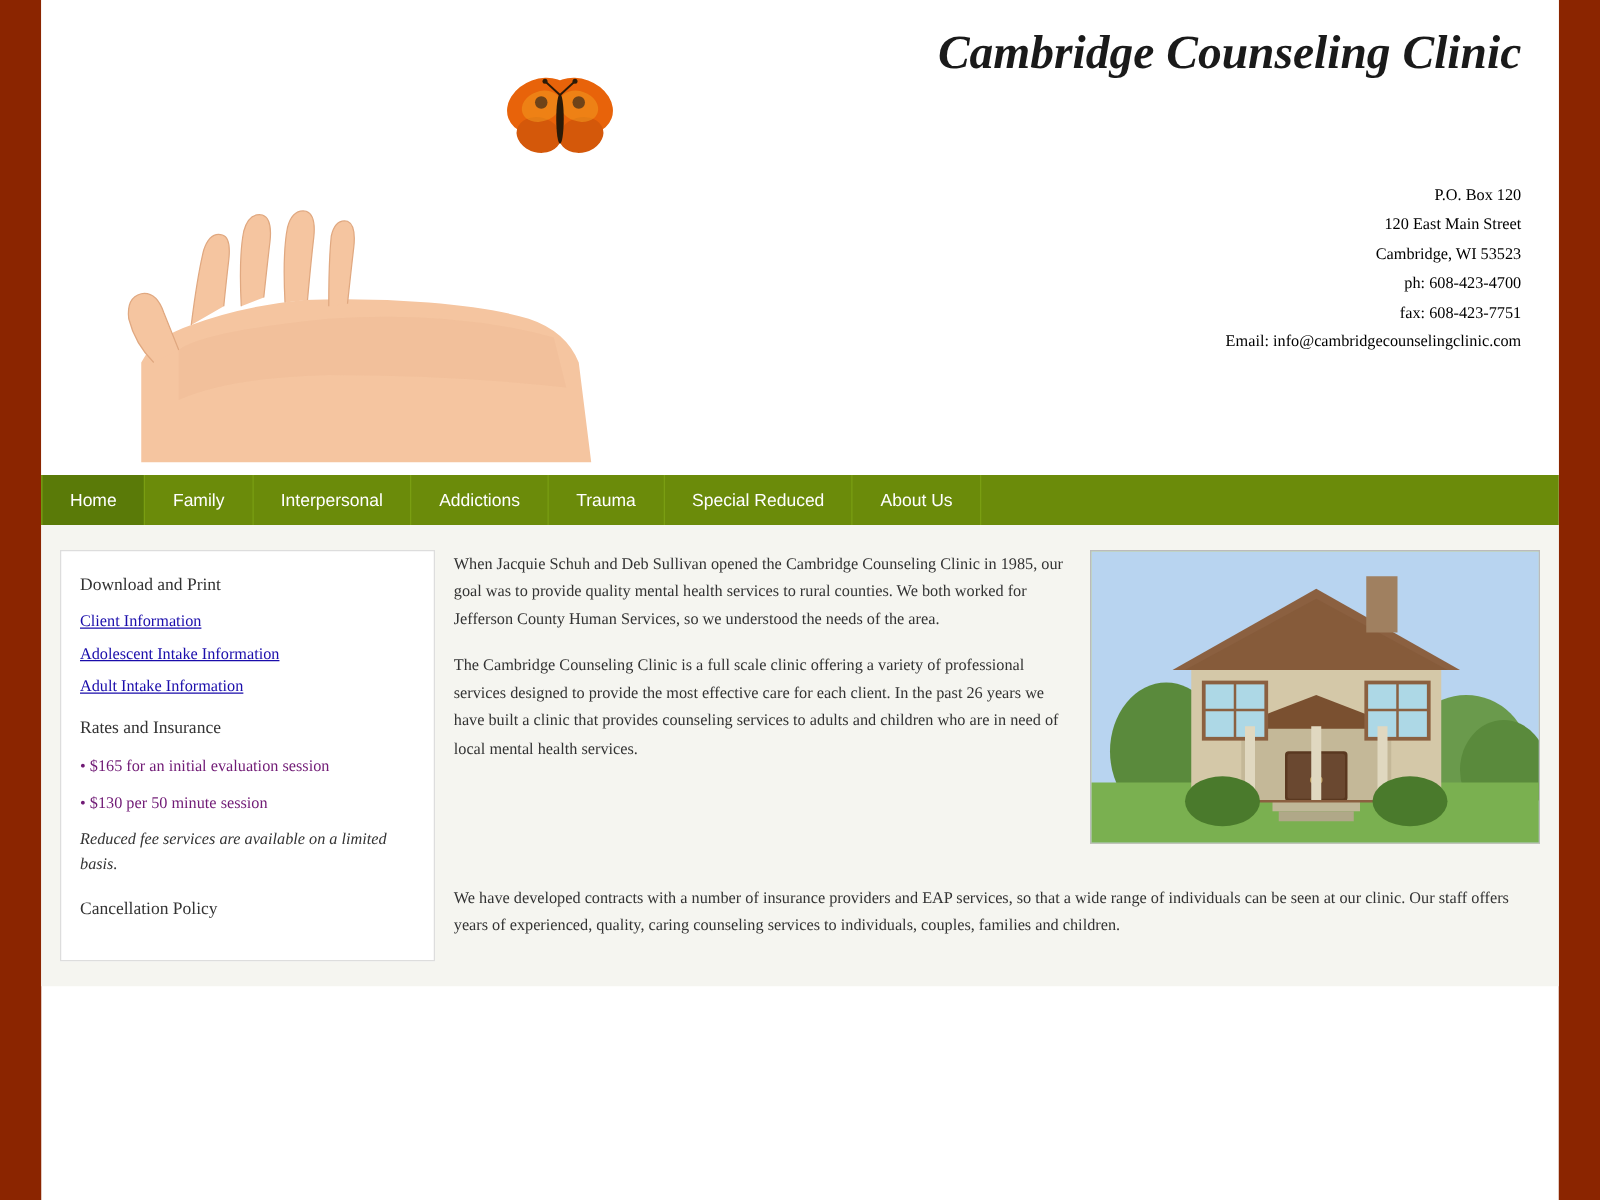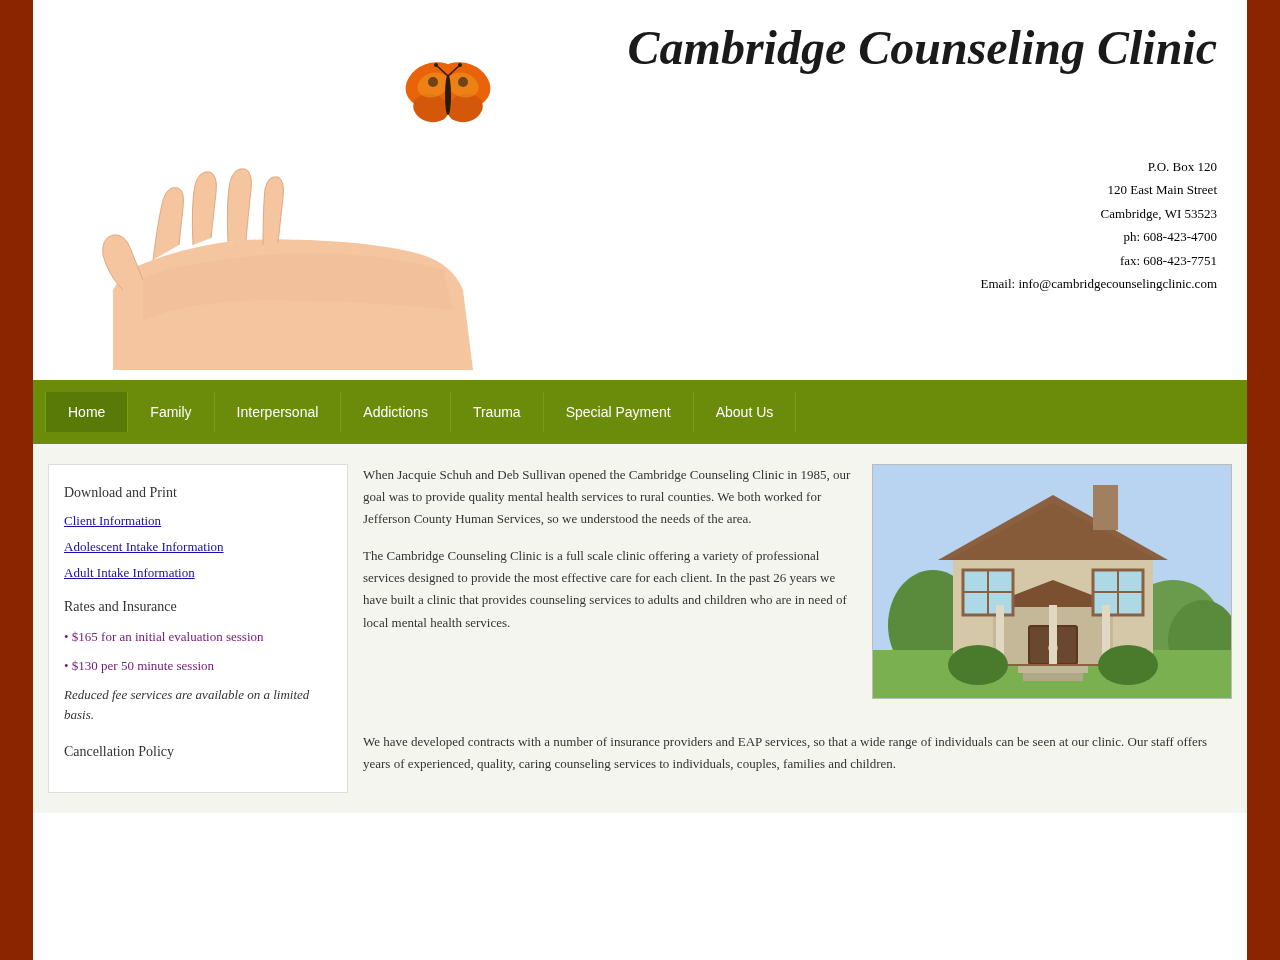--- a/index.html
+++ b/index.html
@@ -38,37 +38,37 @@
       width: 480px;
       height: 320px;
       margin-top: 40px;
     }
     #header-right {
       text-align: right;
       padding-right: 10px;
       padding-top: 10px;
     }
     #clinic-title {
-      font-size: 48px;
+      font-size: 38px;
       font-weight: bold;
       font-style: italic;
       color: #1a1a1a;
       margin-bottom: 80px;
       display: block;
     }
     #contact-info {
       font-size: 13px;
       line-height: 1.8;
       color: #000000;
     }
     
     #nav {
       background: #6B8B0A;
       display: flex;
-      padding: 12px;
+      padding: 0;
     }
     #nav a {
       color: #fff;
       text-decoration: none;
       padding: 12px 22px;
       font-size: 14px;
       font-family: Arial, sans-serif;
       font-weight: normal;
       border-right: 1px solid #7a9e12;
       display: block;
@@ -234,21 +234,21 @@
       </div>
     </div>
   </div>
 
   <nav id="nav">
     <a href="#" class="active">Home</a>
     <a href="#">Family</a>
     <a href="#">Interpersonal</a>
     <a href="#">Addictions</a>
     <a href="#">Trauma</a>
-    <a href="#">Special Payment</a>
+    <a href="#">Special Reduced</a>
     <a href="#">About Us</a>
   </nav>
 
   <div id="main-content">
 
     <div id="sidebar">
       <h3>Download and Print</h3>
       <a href="#">Client Information</a>
       <a href="#">Adolescent Intake Information</a>
       <a href="#">Adult Intake Information</a>

